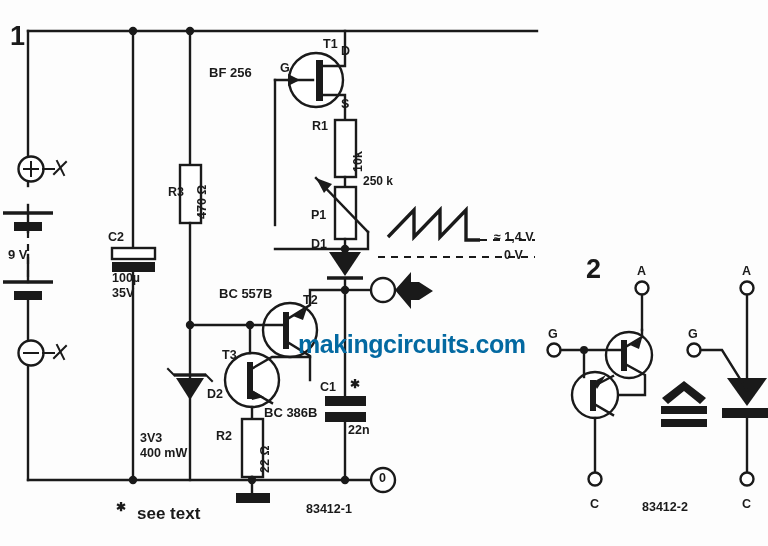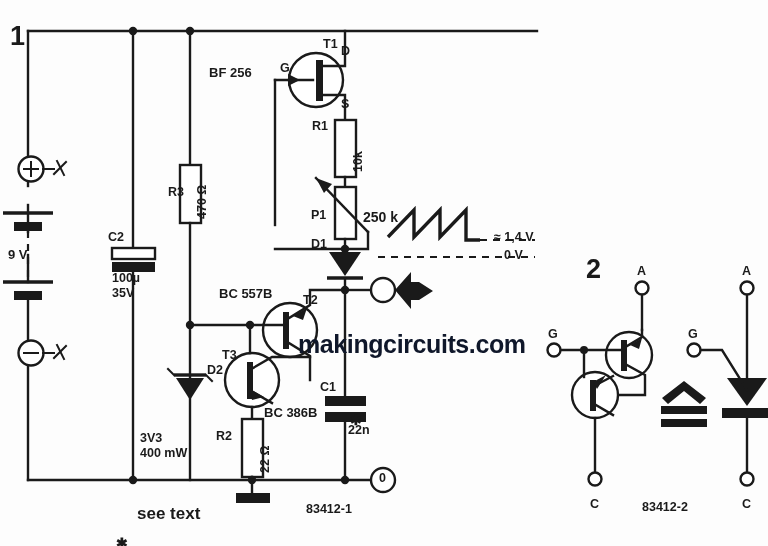--- a/index.html
+++ b/index.html
@@ -29,33 +29,33 @@
     color: #1a1a1a;
     white-space: nowrap;
     line-height: 1.05;
   }
   .fignum {
     font-size: 27px;
     font-weight: bold;
     letter-spacing: -0.5px;
   }
   .big    { font-size: 13px; }
-  .med    { font-size: 14px; margin-top: 35px; }
+  .med    { font-size: 12px; }
   .small  { font-size: 12.5px; }
   .tiny   { font-size: 17px; }
   .vert {
     transform: rotate(-90deg);
     transform-origin: left top;
   }
   .watermark {
     position: absolute;
     font-family: "Liberation Sans", sans-serif;
     font-weight: bold;
     font-size: 25px;
-    color: #0f172a;
+    color: #0369a1;
     letter-spacing: -0.4px;
     white-space: nowrap;
   }
 </style>
 </head>
 <body>
 
 <div id="root">
 
   <svg id="schematic" viewBox="0 0 768 546">
@@ -274,21 +274,21 @@
 
   <div class="lbl big" style="left:8px; top:248px;">9 V</div>
 
   <div class="lbl small" style="left:108px; top:231px;">C2</div>
   <div class="lbl small" style="left:112px; top:272px;">100µ</div>
   <div class="lbl small" style="left:112px; top:287px;">35V</div>
 
   <div class="lbl small" style="left:168px; top:186px;">R3</div>
   <div class="lbl small vert" style="left:196px; top:219px;">470 Ω</div>
 
-  <div class="lbl small" style="left:163px; top:364px;padding-left:44px;">D2</div>
+  <div class="lbl small" style="left:163px; top:388px;padding-left:44px;">D2</div>
   <div class="lbl small" style="left:140px; top:432px;">3V3</div>
   <div class="lbl small" style="left:140px; top:447px;">400 mW</div>
 
   <div class="lbl small" style="left:303px; top:38px;margin-left:20px;">T1</div>
   <div class="lbl big" style="left:209px; top:66px;">BF 256</div>
   <div class="lbl small" style="left:280px; top:62px;">G</div>
   <div class="lbl small" style="left:341px; top:45px;">D</div>
   <div class="lbl small" style="left:341px; top:98px;">S</div>
 
   <div class="lbl small" style="left:312px; top:120px;">R1</div>

